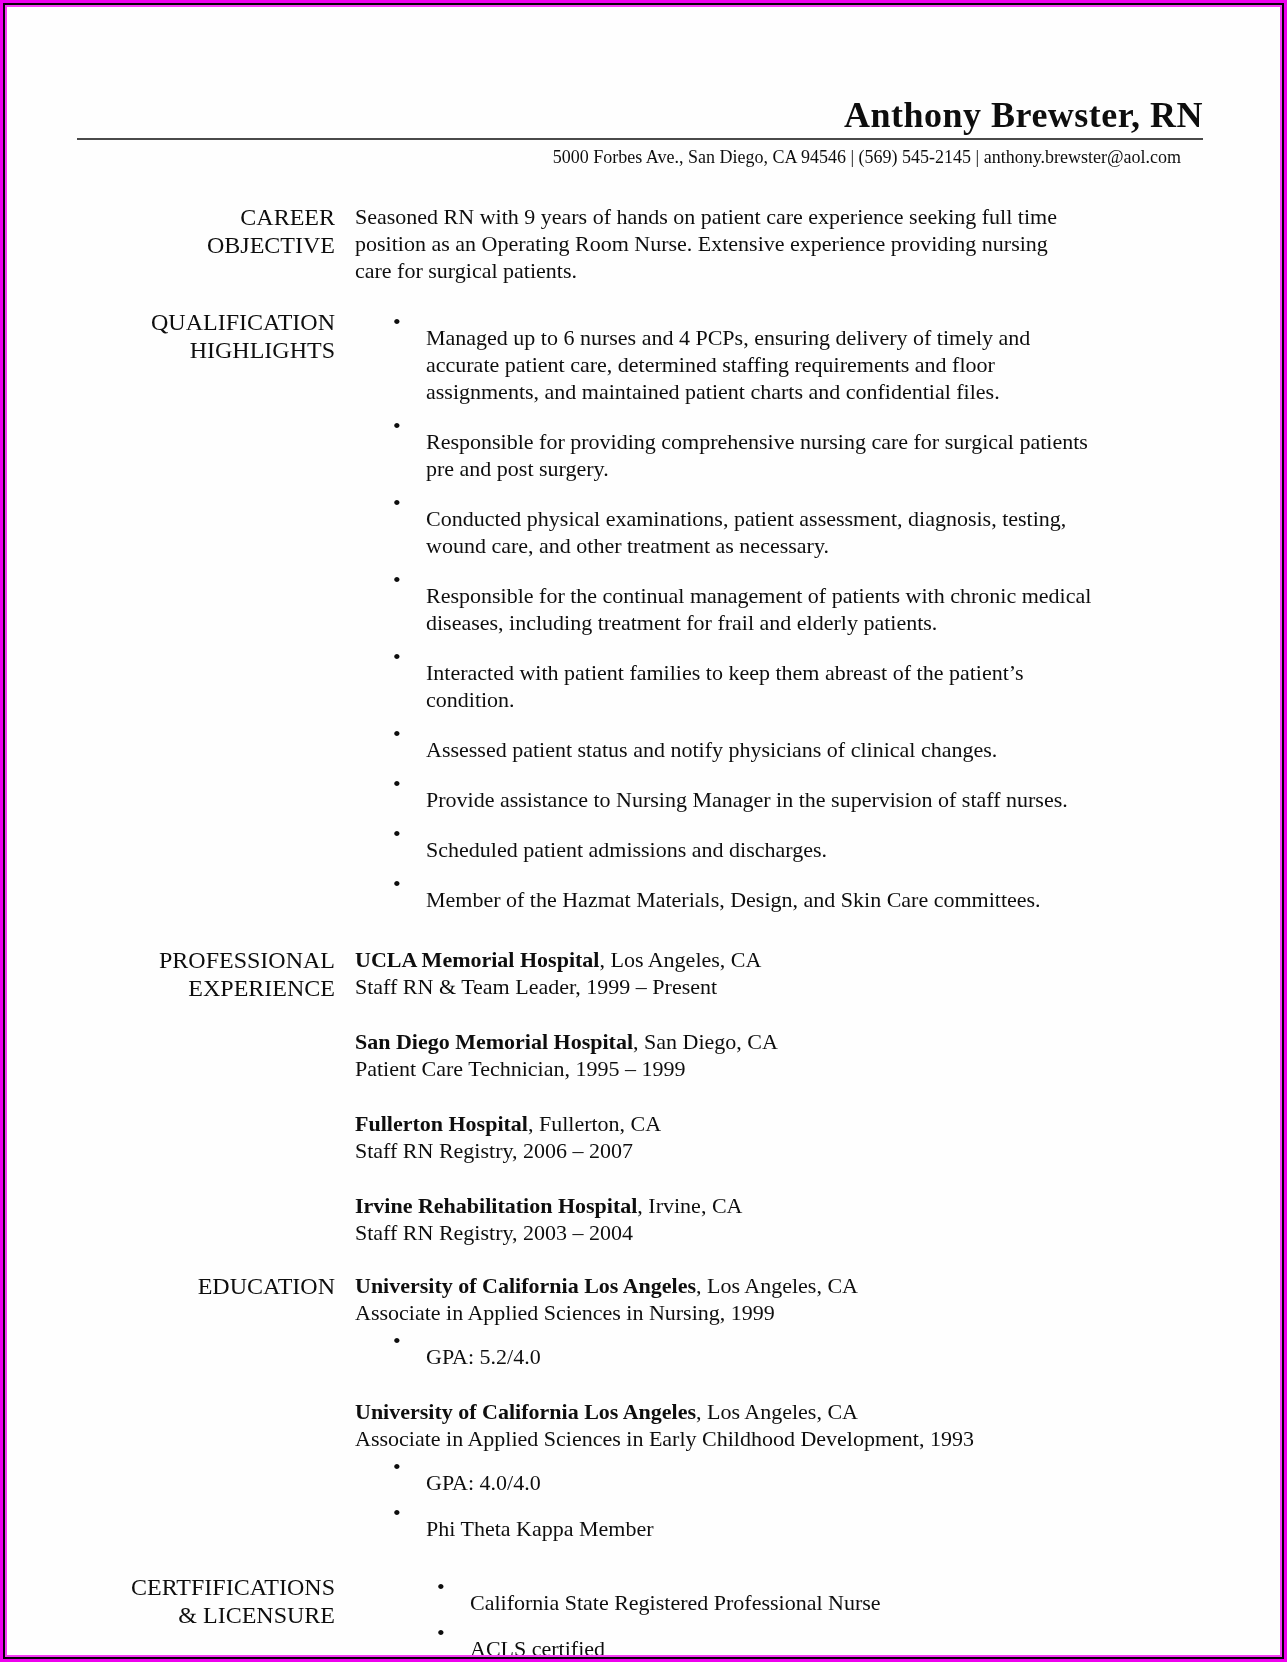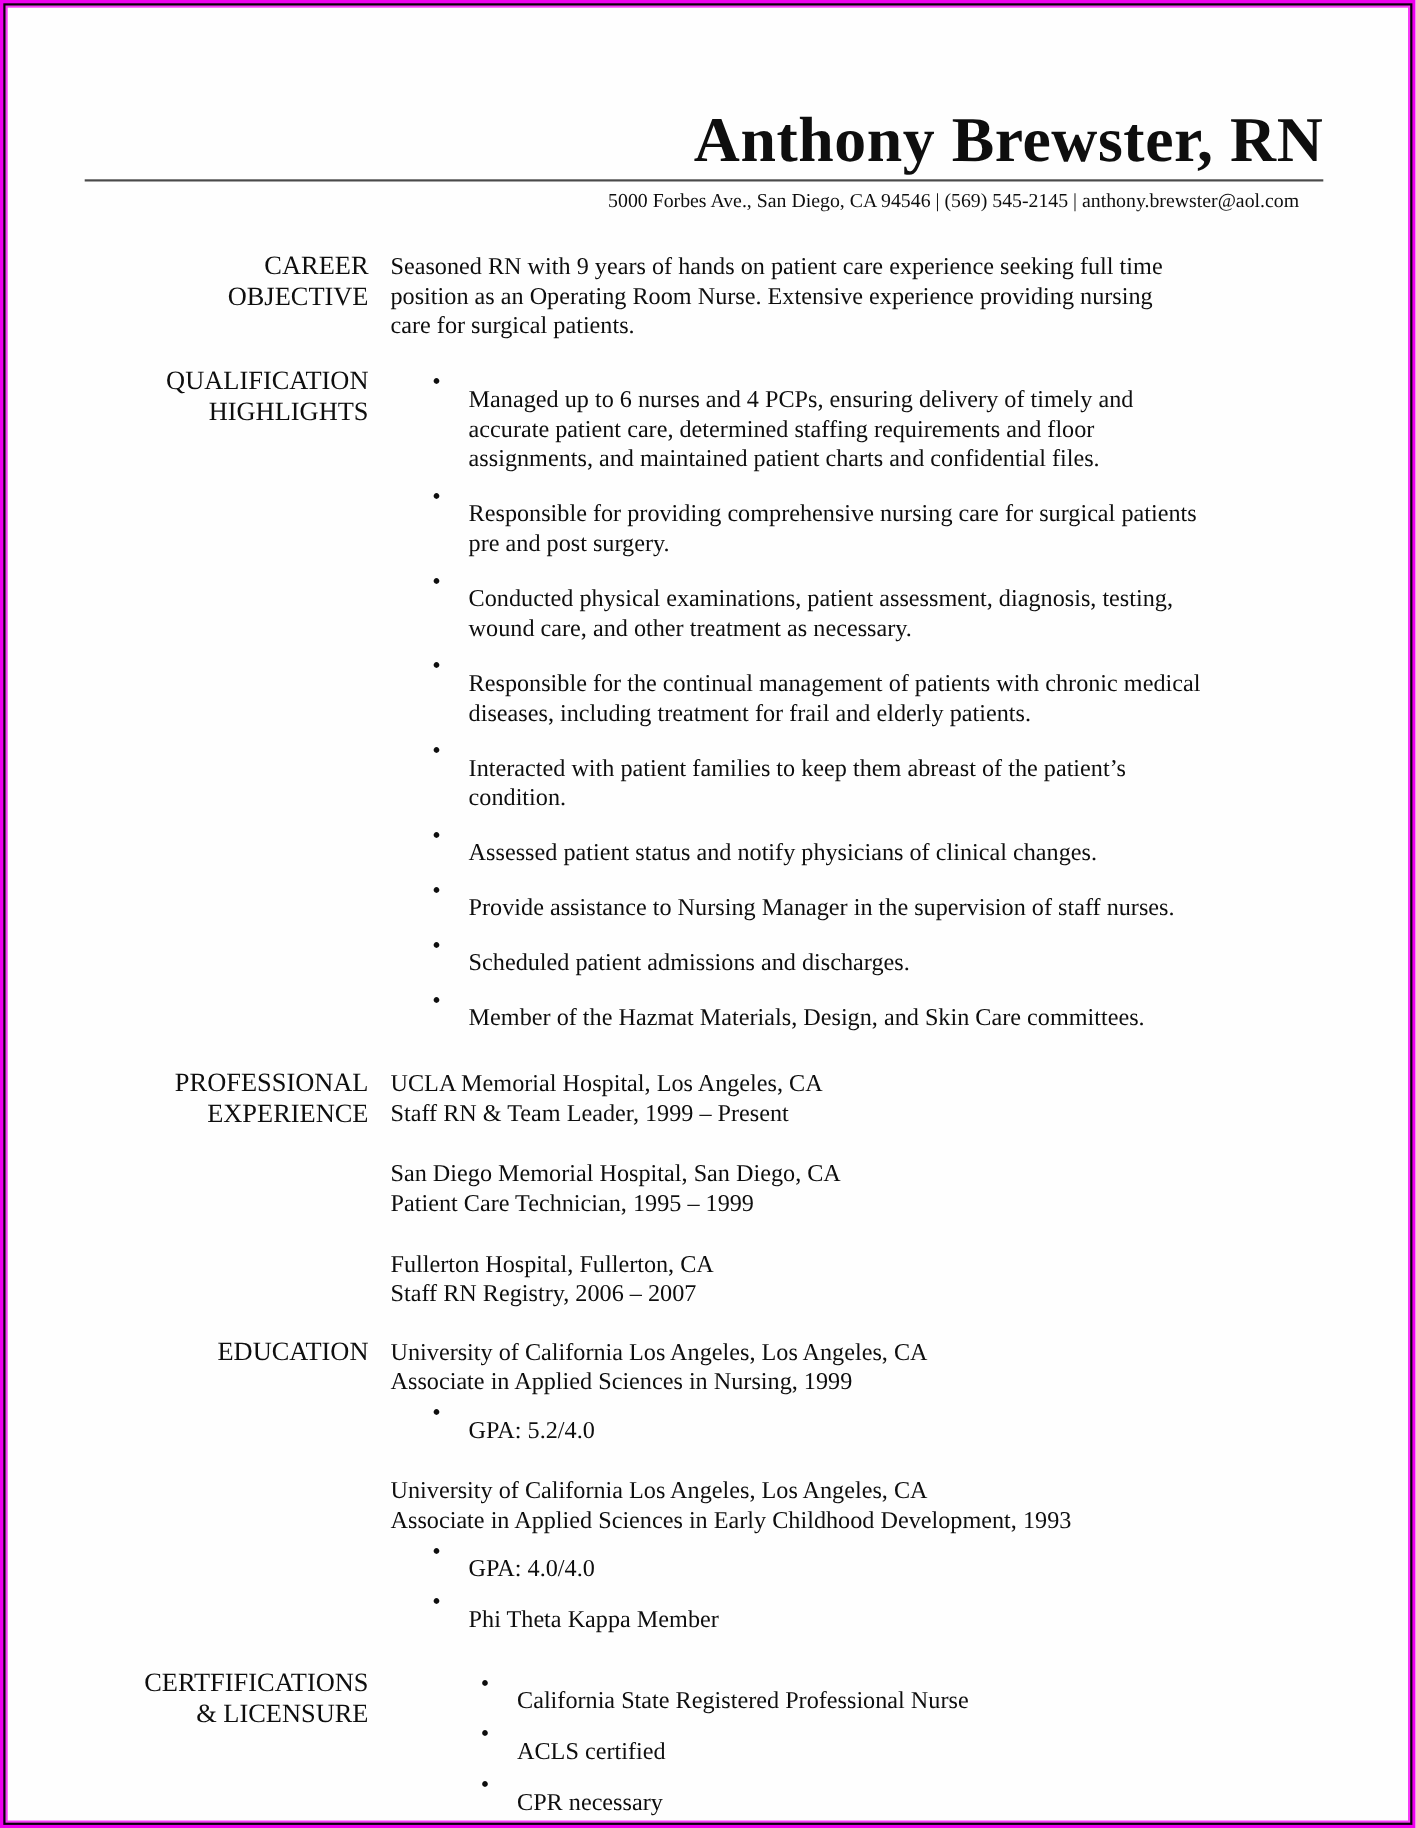--- a/index.html
+++ b/index.html
@@ -5,42 +5,42 @@
   html,body{margin:0;padding:0;background:#ffffff;}
   .frame{width:1287px;height:1662px;box-sizing:border-box;background:#ee00ee;padding:3px;}
   .frame-mid{width:100%;height:100%;box-sizing:border-box;background:#0a000a;padding:2px;}
   .frame-inner{width:100%;height:100%;box-sizing:border-box;background:#f63df6;padding:2px;}
   .page{width:100%;height:100%;box-sizing:border-box;background:#fefefe;overflow:hidden;
         padding:88px 77px 0 70px;
         font-family:"Liberation Serif","DejaVu Serif",serif;
         color:#0e0e0e;font-size:22px;line-height:27px;}
   .ml{white-space:pre-line;}
   
-  .hdr-name{text-align:right;font-weight:bold;font-size:58px;line-height:1.12;
+  .hdr-name{text-align:right;font-weight:bold;font-size:36px;line-height:1.12;
             padding-bottom:3px;border-bottom:2px solid #4a4a4a;letter-spacing:0.5px;}
   .hdr-contact{text-align:right;font-size:18px;line-height:26px;padding:4px 22px 0 0;}
   
   .section{display:flex;align-items:flex-start;}
   .sec-label{width:258px;flex:none;text-align:right;font-weight:normal;font-size:24px;line-height:28px;}
   .sec-content{flex:1;padding-left:20px;min-width:0;}
   .sec-objective{margin-top:33px;}
   .sec-qual{margin-top:24px;}
   .sec-exp{margin-top:26px;}
   .sec-edu{margin-top:26px;}
   .sec-cert{margin-top:28px;gap:44px;}
   
   ul.blist{list-style:none;margin:0;padding:0 0 0 38px;}
   ul.blist li{display:flex;margin:0 0 7px 0;}
   ul.blist.tight li{margin-bottom:3px;}
   .blt{width:33px;flex:none;}
   .btxt{flex:1;min-width:0;margin-top:16px;}
   
   .entry{margin-bottom:28px;}
   .entry:last-child{margin-bottom:0;}
-  .entry b{font-weight:normal;}
+  .entry b{font-weight:bold;}
   .entry ul.blist{margin-top:1px;}
 </style>
 </head>
 <body>
 
 <div class="frame">
 <div class="frame-mid">
 <div class="frame-inner">
 <div class="page">
 
@@ -119,20 +119,24 @@
         <div>Staff RN &amp; Team Leader, 1999 – Present</div>
       </div>
       <div class="entry">
         <div><b>San Diego Memorial Hospital</b><span>, San Diego, CA</span></div>
         <div>Patient Care Technician, 1995 – 1999</div>
       </div>
       <div class="entry">
         <div><b>Fullerton Hospital</b><span>, Fullerton, CA</span></div>
         <div>Staff RN Registry, 2006 – 2007</div>
       </div>
+      <div class="entry">
+        <div><b>Irvine Rehabilitation Hospital</b><span>, Irvine,  CA</span></div>
+        <div>Staff RN Registry, 2003 – 2004</div>
+      </div>
     </div>
   </section>
 
   <section class="section sec-edu">
     <div class="sec-label ml">EDUCATION</div>
     <div class="sec-content">
       <div class="entry">
         <div><b>University of California Los Angeles</b><span>, Los Angeles, CA</span></div>
         <div>Associate in Applied Sciences in Nursing, 1999</div>
         <ul class="blist tight">

